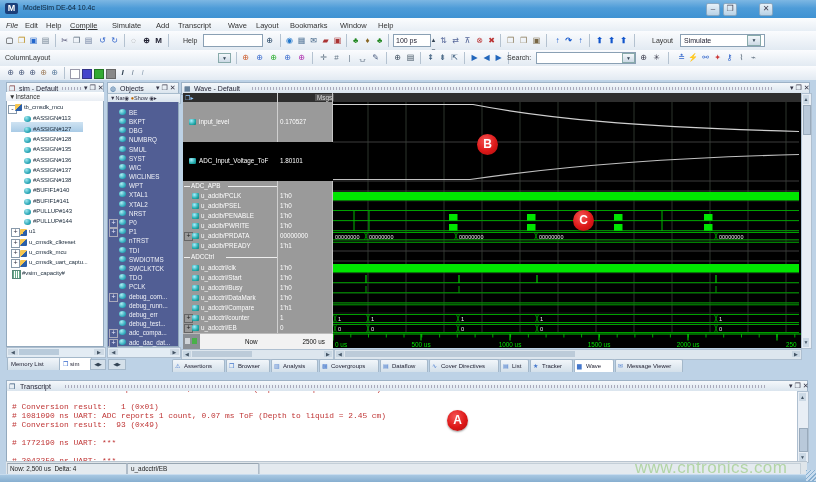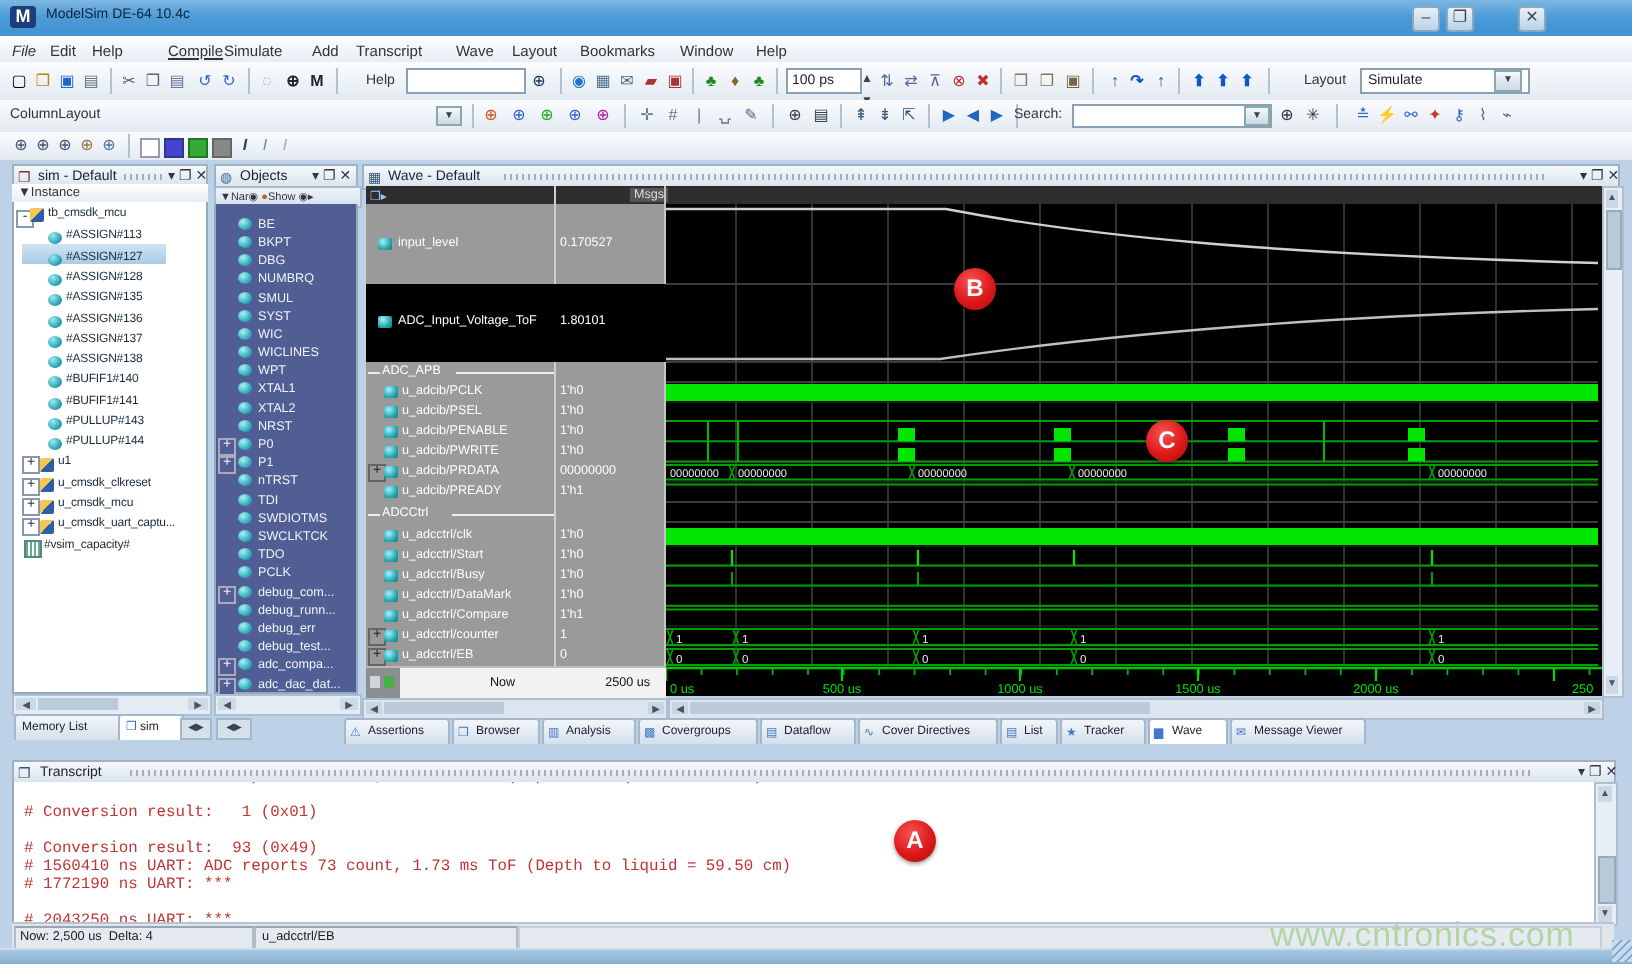--- a/index.html
+++ b/index.html
@@ -56,21 +56,21 @@
   <div class="ticon">M</div>
   <div class="ttext">ModelSim DE-64 10.4c</div>
   <div class="winbtn" style="left:706px;width:12px;">–</div>
   <div class="winbtn" style="left:723px;width:12px;">❐</div>
   <div class="winbtn" style="left:759px;width:12px;">✕</div>
 </div>
 <div id="menubar">
   <span style="left:6px;font-style:italic;">File</span>
       <span style="left:25px;">Edit</span>
       <span style="left:46px;">Help</span>
-      <span style="left:84px;text-decoration:underline;">Compile</span>
+      <span style="left:70px;text-decoration:underline;">Compile</span>
       <span style="left:112px;">Simulate</span>
       <span style="left:156px;">Add</span>
       <span style="left:178px;">Transcript</span>
       <span style="left:228px;">Wave</span>
       <span style="left:256px;">Layout</span>
       <span style="left:290px;">Bookmarks</span>
       <span style="left:340px;">Window</span>
       <span style="left:378px;">Help</span>
 </div>
 <div class="tbar" id="tb1">
@@ -597,22 +597,22 @@
 
 <div class="phead" style="left:6px;top:380px;width:800px;">
   <span style="position:absolute;left:2px;top:2px;color:#357;font-size:7px;">❐</span>
   <span style="position:absolute;left:13px;top:2px;">Transcript</span>
   <div class="grip" style="left:58px;width:700px;"></div>
   <div class="pbtns" style="left:782px;">▾❐✕</div>
 </div>
 <div class="abs" style="left:6px;top:391px;width:791px;height:70px;background:#fff;border-left:1px solid #93a9bd;overflow:hidden;">
 <div class="tline" style="top:-7px;"># 279470 ns UART: ADC reports 1 count, 0.07 ms ToF (Depth to liquid = 2.45 cm)</div>
 <div class="tline" style="top:10.5px;"># Conversion result:   1 (0x01)</div>
+<div class="tline" style="top:19.5px;"># 1081090 ns UART: ADC reports 1 count, 0.07 ms ToF (Depth to liquid = 2.45 cm)</div>
 <div class="tline" style="top:28.5px;"># Conversion result:  93 (0x49)</div>
-<div class="tline" style="top:37.5px;"># 1560410 ns UART: ADC reports 73 count, 1.73 ms ToF (Depth to liquid = 59.50 cm)</div>
 <div class="tline" style="top:46.5px;"># 1772190 ns UART: ***</div>
 <div class="tline" style="top:64.5px;"># 2043250 ns UART: ***</div>
 </div>
 <div class="scroll" style="left:797px;top:391px;width:10px;height:70px;background:#e8eef5;">
   <div class="abs" style="left:1px;top:1px;width:7px;height:8px;background:#ccd9e5;font-size:5px;text-align:center;color:#456;line-height:8px;">▲</div>
   <div class="abs" style="left:1px;bottom:10px;width:7px;height:22px;background:#b9c9da;border:1px solid #9ab;"></div>
   <div class="abs" style="left:1px;bottom:1px;width:7px;height:8px;background:#ccd9e5;font-size:5px;text-align:center;color:#456;line-height:8px;">▼</div>
 </div>
 <div class="abs" style="left:6px;top:461px;width:801px;height:13px;background:#dfe5ea;border-top:1px solid #b8c4cf;">
   <div class="abs" style="left:1px;top:1px;width:118px;height:10px;border:1px solid #b0bcc8;border-top-color:#98a6b2;background:#e4eaef;font-size:6.4px;color:#222;line-height:10px;"><span style="margin-left:2px;">Now: 2,500 us&nbsp;&nbsp;Delta: 4</span></div>

